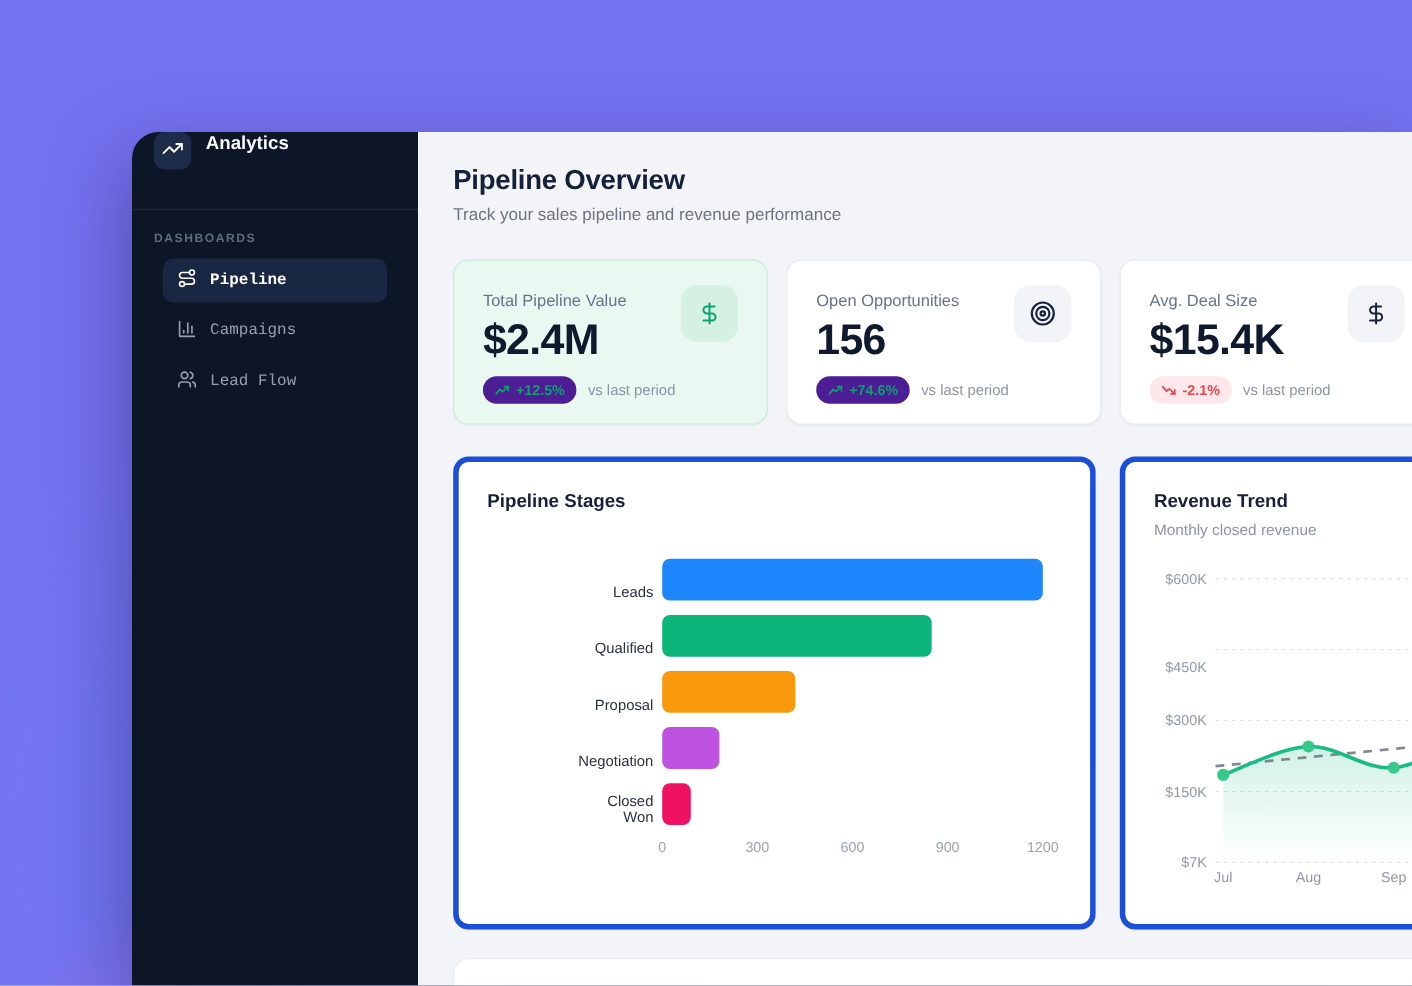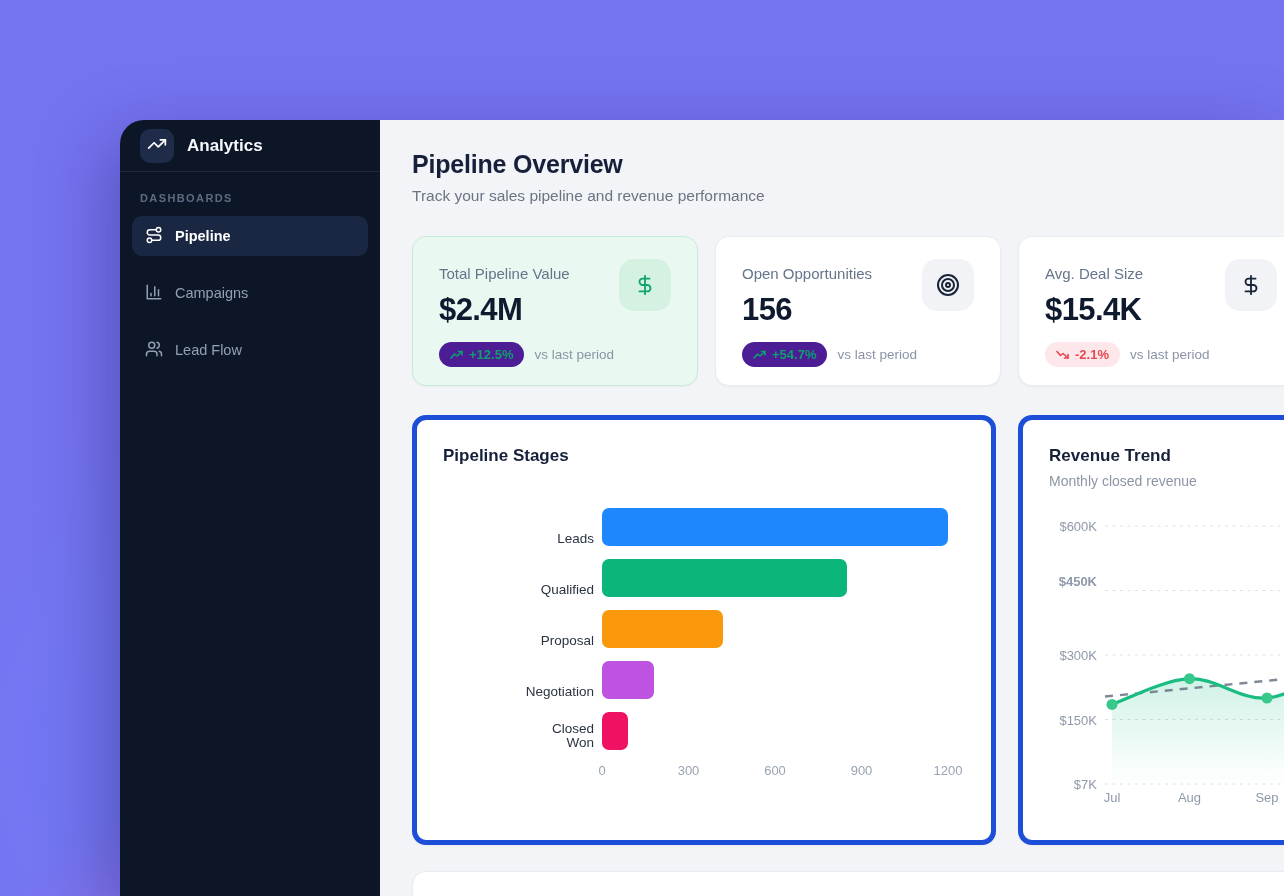--- a/index.html
+++ b/index.html
@@ -12,44 +12,44 @@
       radial-gradient(780px 660px at 27% 84%, rgba(99,132,247,0.45), rgba(99,132,247,0) 62%),
       #7673f1;
   }
   .window {
     position:absolute; left:120px; top:120px; right:0; bottom:0;
     display:flex; border-top-left-radius:24px; overflow:hidden;
     box-shadow: -10px 20px 70px rgba(23,18,80,0.35);
   }
   
   .sidebar { flex:0 0 260px; background:#0d1627; display:flex; flex-direction:column; }
-  .side-header { display:flex; align-items:center; gap:13px; height:52px; padding:0 20px;
+  .side-header { display:flex; align-items:flex-start; gap:13px; height:71px; padding:0 20px;
     border-bottom:1px solid rgba(148,163,184,0.14); }
   .logo-tile { width:34px; height:34px; border-radius:10px; background:#1e2c49;
     display:flex; align-items:center; justify-content:center; color:#fff; flex:none; }
   .app-name { font-size:17px; font-weight:700; color:#f6f8fb; }
   .section-label { margin:20px 20px 12px; font-size:11px; font-weight:700; letter-spacing:1.4px; color:#5c6c82; }
-  .nav { padding:0 12px; display:flex; flex-direction:column; gap:17px; }
+  .nav { padding:0 28px; display:flex; flex-direction:column; gap:6px;font-family:Liberation Mono, monospace; }
   .nav-item { display:flex; align-items:center; gap:12px; height:40px; padding:0 13px;
     border-radius:10px; color:#93a0b3; font-size:14.5px; font-weight:500; cursor:pointer; }
   .nav-item svg { flex:none; }
   .nav-item.active { background:#1a2742; color:#ffffff; font-weight:600; }
   
   .main { flex:1; background:#f3f4f7; padding:30px 0 0 32px; overflow:hidden; }
   .content { width:1190px; }
   .page-title { font-size:25px; line-height:28px; font-weight:800; color:#16203a; letter-spacing:-0.2px; }
   .page-sub { margin-top:8px; font-size:15.5px; line-height:19px; color:#6b7484; }
   
   .kpi-grid { margin-top:31px; display:grid; grid-template-columns:repeat(3,286px); gap:17px; }
   .kpi-card { height:150px; background:#ffffff; border:1px solid #e9ecf1; border-radius:14px;
     padding:24px 26px; box-shadow:0 1px 2px rgba(16,24,40,0.04); }
   .kpi-card.highlight { background:#e9f9f1; border-color:#c7ebd9; }
   .kpi-top { display:flex; justify-content:space-between; align-items:flex-start; }
   .kpi-label { font-size:15px; line-height:18px; color:#64748b; font-weight:500; padding-top:4px; }
-  .kpi-value { margin-top:9px; font-size:31px; line-height:36px; font-weight:800; color:#101a2f; letter-spacing:-0.6px; }
+  .kpi-value { margin-top:9px; font-size:39px; line-height:36px; font-weight:800; color:#101a2f; letter-spacing:-0.6px; }
   .icon-tile { width:52px; height:52px; border-radius:15px; background:#f1f3f6; color:#1a2438;
     display:flex; align-items:center; justify-content:center; flex:none; margin-top:-2px; }
   .icon-tile.mint { background:#d4f1e2; color:#0ea371; }
   .kpi-foot { display:flex; align-items:center; gap:10px; margin-top:14px; }
   .badge { display:inline-flex; align-items:center; gap:6px; height:25px; padding:0 11px;
     border-radius:999px; font-size:13px; font-weight:700; }
   .badge .arr-up, .badge .arr-down { display:none; }
   .badge.up { background:#4c1d95; color:#0e9f6f; }
   .badge.up .arr-up { display:block; }
   .badge.down { background:#fde7ea; color:#e5484d; }
@@ -180,21 +180,21 @@
                 </svg>
             </div>
           </div>
           <div class="kpi-foot">
             <span class="badge up" id="badge-1">
               <svg class="arr-up" width="13" height="9" viewBox="0 0 13 9" fill="none" stroke="currentColor" stroke-width="1.6" stroke-linecap="round" stroke-linejoin="round">
                   <polyline points="1,8 4.5,4 7,6 12,1.5"></polyline>
                   <polyline points="8.5,1.5 12,1.5 12,5"></polyline>
                 </svg>
 
-              <span>+54.7%</span>
+              <span>+74.6%</span>
             </span>
             <span class="kpi-compare">vs last period</span>
           </div>
         </div>
 
         <div class="kpi-card" id="kpi-2">
           <div class="kpi-top">
             <div>
               <div class="kpi-label">Avg. Deal Size</div>
               <div class="kpi-value">$15.4K</div>
@@ -292,21 +292,21 @@
               <g id="line-g">
                   <path d="M 7 178.45 C 19.916666666666664 174.14999999999998, 58.66666666666667 153.725, 84.5 152.65 C 110.33333333333333 151.57500000000002, 136.16666666666666 174.50833333333333, 162 172 C 187.83333333333334 169.49166666666667, 226.58333333333334 143.33333333333331, 239.5 137.6" fill="none" stroke="#19bd81" stroke-width="3.25" stroke-linecap="round"></path>
                 </g>
               <g id="dots-g">
                   <circle cx="7" cy="178.45" r="5.5" fill="#37c88c"></circle>
                   <circle cx="84.5" cy="152.65" r="5.5" fill="#37c88c"></circle>
                   <circle cx="162" cy="172" r="5.5" fill="#37c88c"></circle>
                 </g>
             </svg>
           <div class="y-label" style="top: 0px;">$600K</div>
-              <div class="y-label" style="top: 55px; font-weight: bold;">$450K</div>
+              <div class="y-label" style="top: 80px;">$450K</div>
               <div class="y-label" style="top: 129px;">$300K</div>
               <div class="y-label" style="top: 193.5px;">$150K</div>
               <div class="y-label" style="top: 258px;">$7K</div>
               <div class="x-label" style="left: 63px;">Jul</div>
               <div class="x-label" style="left: 140.5px;">Aug</div>
               <div class="x-label" style="left: 218px;">Sep</div>
             </div>
         </div>
       </div>
 

